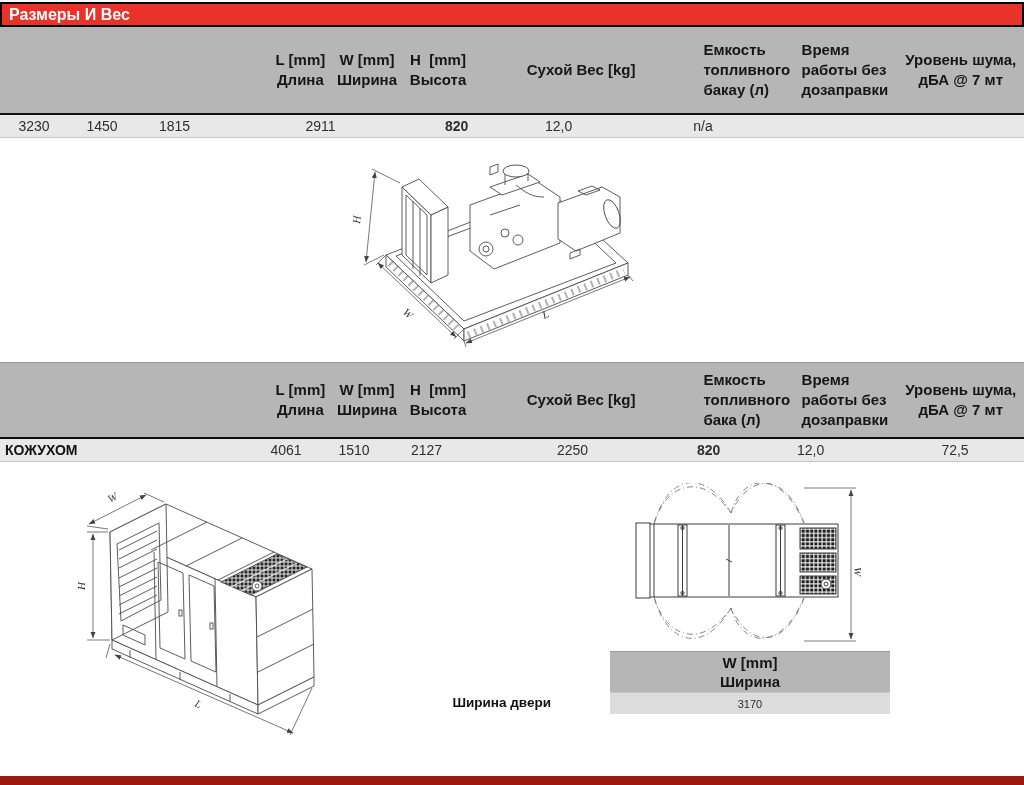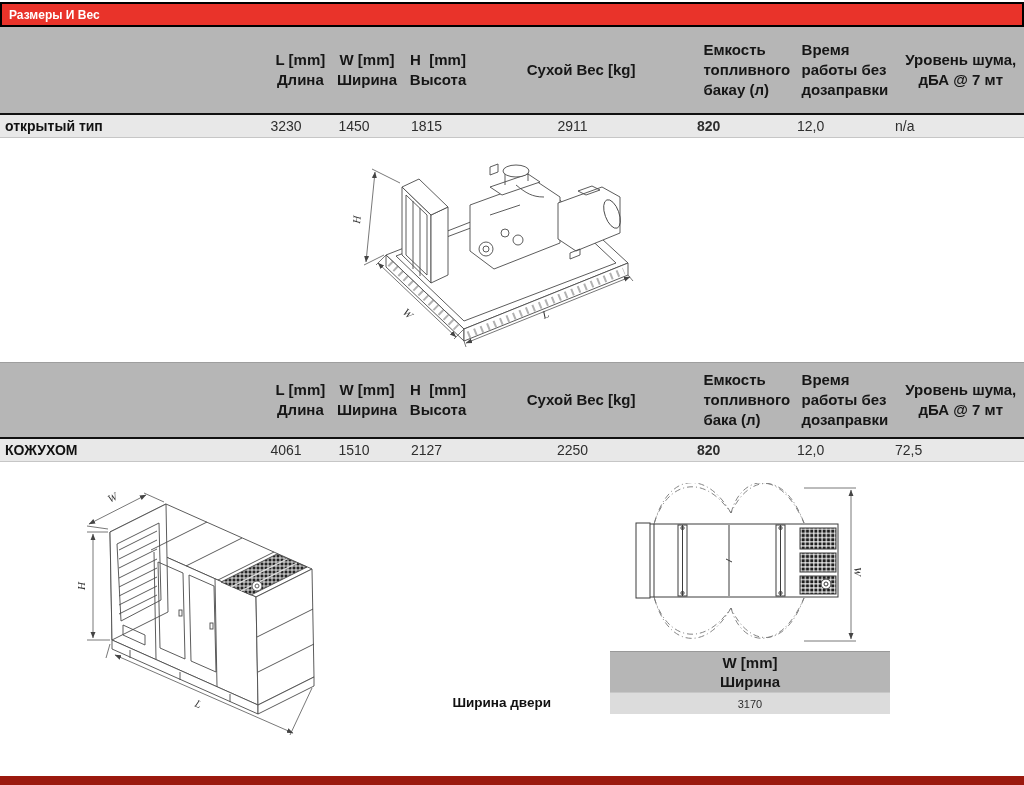--- a/index.html
+++ b/index.html
@@ -8,21 +8,21 @@
     --header-gray:#b6b6b6;
     --row-gray:#e8e8e8;
   }
   html,body{margin:0;padding:0;background:#fff;}
   .page{position:relative;width:1024px;height:785px;background:#fff;overflow:hidden;
         font-family:"Liberation Sans","DejaVu Sans",sans-serif;}
 
   
   .titlebar{position:absolute;left:0;top:2px;width:1020px;height:21px;
     background:var(--accent-red);border:2px solid #000;display:flex;align-items:center;}
-  .titlebar span{color:#fff;font-weight:bold;font-size:12px;padding-left:7px;}
+  .titlebar span{color:#fff;font-weight:bold;font-size:16px;padding-left:7px;}
 
   
   .spec{position:absolute;left:0;width:1024px;}
   .spec .thead{display:flex;background:var(--header-gray);padding-left:20px;}
   .spec.t1 .thead{height:86px;}
   .spec.t2 .thead{height:74px;border-top:1px solid #9e9e9e;}
   .spec .trow{display:flex;height:22px;background:var(--row-gray);
     border-top:2px solid #101010;border-bottom:1px solid #c6c6c6;align-items:center;}
   .cell{box-sizing:border-box;display:flex;flex-direction:column;justify-content:center;}
   .thead .cell{font-weight:bold;font-size:15px;color:#161616;line-height:20px;}
@@ -30,21 +30,21 @@
   .hdr-line{white-space:pre;}
   .c-label{width:252px;align-items:flex-start;padding-left:5px;}
   .trow .c-label{font-weight:bold;color:#111;}
   .c-l{width:68px;text-align:center;}
   .c-w{width:68px;text-align:center;}
   .c-h{width:77px;text-align:center;}
   .c-wt{width:215px;text-align:center;}
   .c-fuel{width:110px;padding-left:17px;font-weight:bold;}
   .c-time{width:105px;padding-left:7px;}
   .c-noise{width:129px;text-align:center;}
-  .trow .c-noise{text-align:left;padding-right:9px;}
+  .trow .c-noise{text-align:center;padding-right:9px;}
 
   
   .draw{position:absolute;}
   .d-open{left:340px;top:145px;}
   .d-canopy{left:60px;top:482px;}
   .d-top{left:608px;top:483px;}
   svg text.dim{font-family:"Liberation Serif","DejaVu Serif",serif;font-style:italic;
     font-size:11px;fill:#333;}
 
   
@@ -96,21 +96,20 @@
         <div>Время</div>
         <div>работы без</div>
         <div>дозаправки</div>
       </div>
       <div class="cell c-noise">
         <div>Уровень шума,</div>
         <div>дБА @ 7 мт</div>
       </div>
     </div>
     <div class="trow">
-      <div class="cell c-label">открытый тип</div>
       <div class="cell c-l">3230</div>
       <div class="cell c-w">1450</div>
       <div class="cell c-h">1815</div>
       <div class="cell c-wt">2911</div>
       <div class="cell c-fuel">820</div>
       <div class="cell c-time">12,0</div>
       <div class="cell c-noise">n/a</div>
     </div>
   </div>
 

